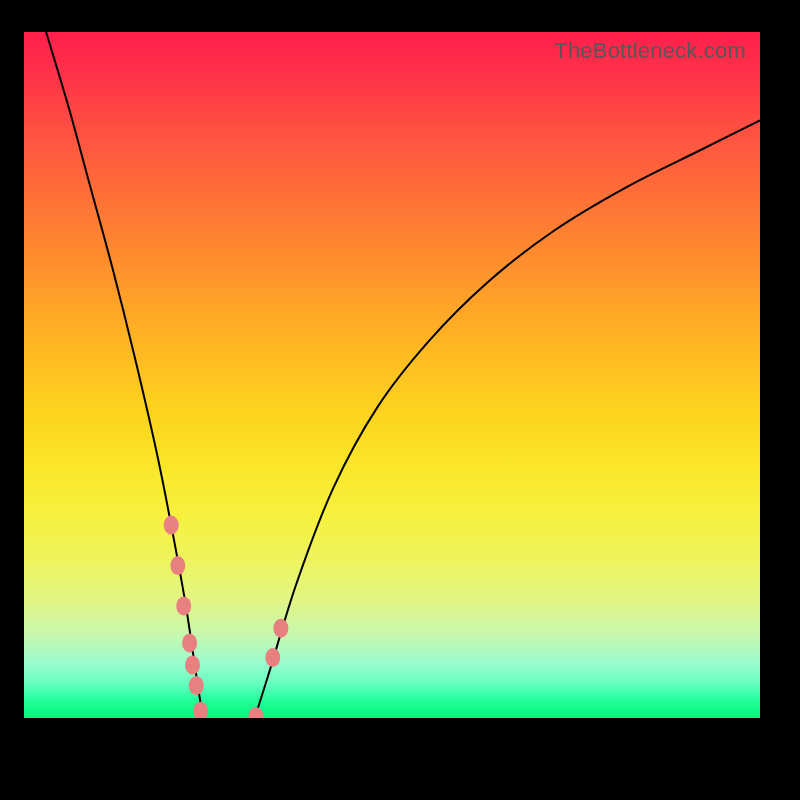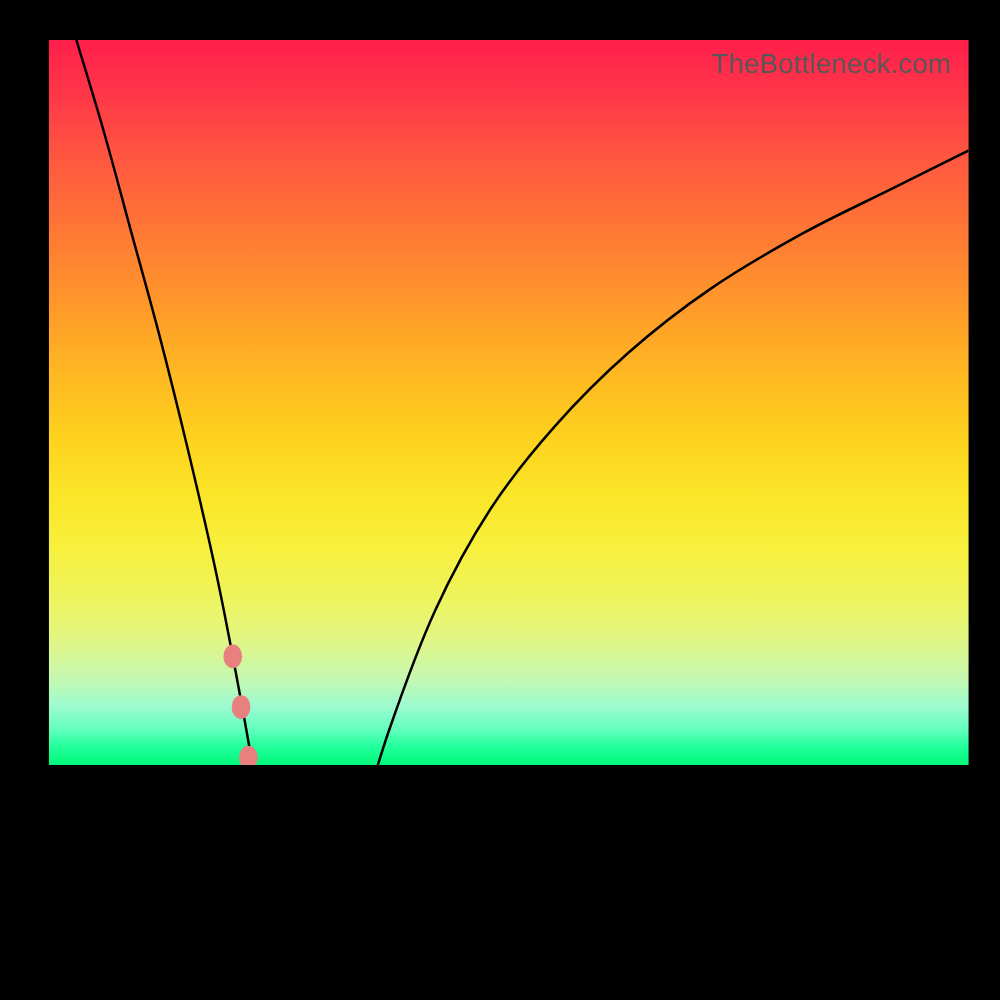--- a/index.html
+++ b/index.html
@@ -1,17 +1,17 @@
 <!DOCTYPE html>
 <html><head>
 <meta charset="utf-8">
 <style>
   html,body{margin:0;padding:0;width:800px;height:800px;overflow:hidden;background:#000;font-family:Arial,Helvetica,sans-serif}
   .frame{position:absolute;left:0;top:0;width:800px;height:800px;background:#000}
-  .plot{position:absolute;left:39px;top:32px;width:736px;height:580px;overflow:hidden}
+  .plot{position:absolute;left:24px;top:32px;width:736px;height:686px;overflow:hidden}
   .grad{position:absolute;left:0;top:0;width:100%;height:100%;
     background:linear-gradient(to bottom,
       #ff1f4c 0%,
       #ff3548 7%,
       #ff5640 16%,
       #ff7a34 27%,
       #ff9a2a 37%,
       #ffb822 46%,
       #fdd21e 55%,
       #fbe628 63%,

